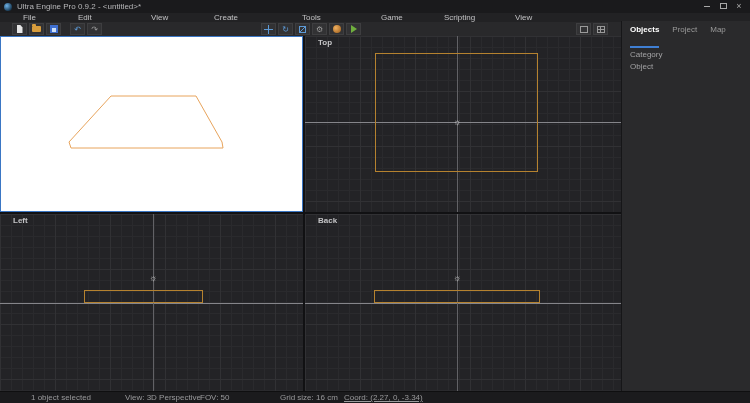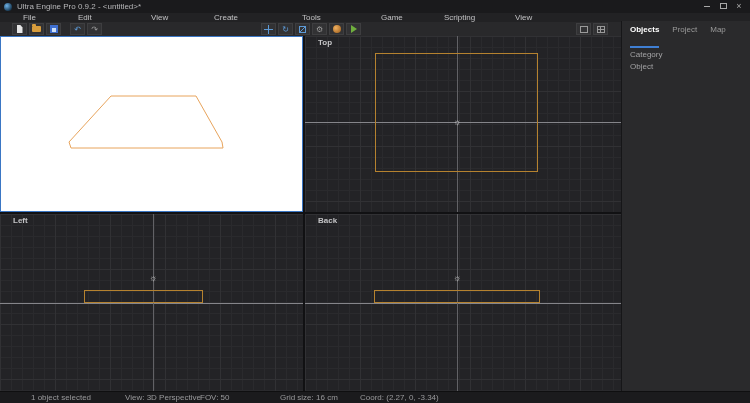--- a/index.html
+++ b/index.html
@@ -87,21 +87,21 @@
   .dropdown{margin:0 7px;height:14px;background:#202022;border:1px solid #3e3e40;
     display:flex;align-items:center;justify-content:space-between;padding:0 4px;font-size:8px;color:#d2d2d2;}
   .caret{font-size:7px;color:#b0b0b0;}
   
   .statusbar{position:absolute;left:0;right:0;bottom:0;height:12px;background:#1b1b1d;border-top:1px solid #0f0f10;box-sizing:border-box;}
   .status-item{position:absolute;top:0;font-size:8px;line-height:11px;color:#9a9a9c;white-space:nowrap;margin-left:27px;}
   .status-item:nth-of-type(1){left:4px;}
   .status-item:nth-of-type(2){left:98px;}
   .status-item:nth-of-type(3){left:173px;}
   .status-item:nth-of-type(4){left:253px;}
-  .status-item:nth-of-type(5){left:333px;}
+  .status-item:nth-of-type(5){left:317px;text-decoration:underline;}
 </style>
 </head>
 <body>
 
 <div class="titlebar">
   <span class="app-icon"></span>
   <span>Ultra Engine Pro 0.9.2 - &lt;untitled&gt;*</span>
   <div class="win-controls">
     <span class="win-btn">
         <span class="minimize-bar"></span>

